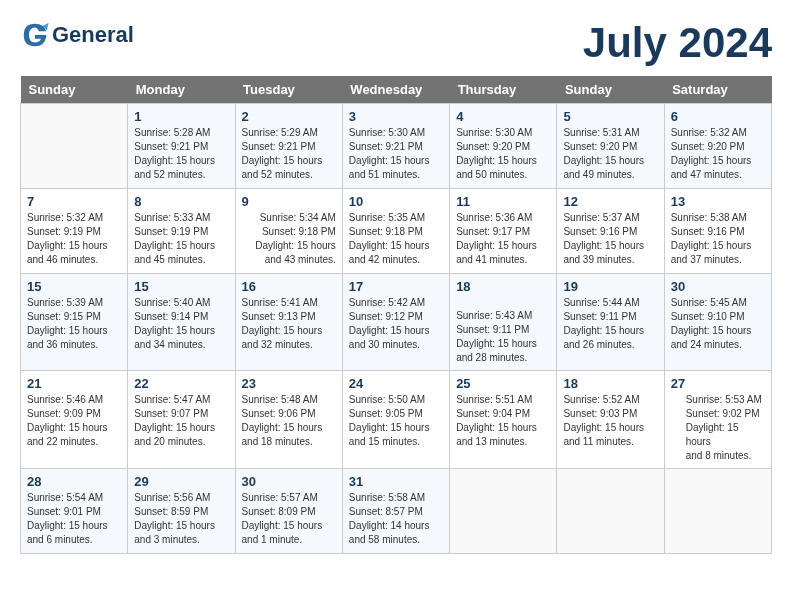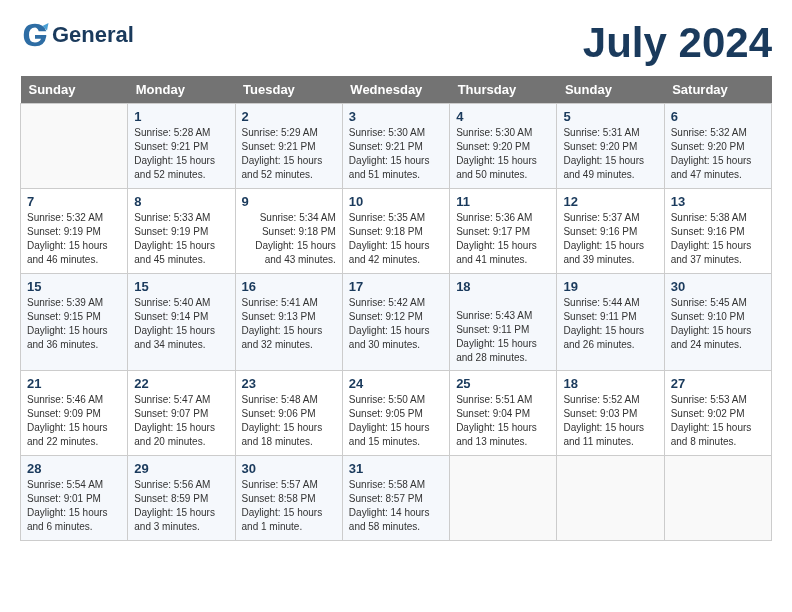--- a/index.html
+++ b/index.html
@@ -305,21 +305,21 @@
         </td>
         <td>
           <span class="day-num">18</span>
           <div class="day-info" style="white-space: pre-line;">Sunrise: 5:52 AM
 Sunset: 9:03 PM
 Daylight: 15 hours
 and 11 minutes.</div>
         </td>
         <td>
           <span class="day-num">27</span>
-          <div class="day-info" style="white-space: pre-line;">Sunrise: 5:53 AM
+          <div class="day-info" style="white-space: pre-line; margin-left: 15px;">Sunrise: 5:53 AM
 Sunset: 9:02 PM
 Daylight: 15 hours
 and 8 minutes.</div>
         </td>
       </tr>
       <tr>
         <td>
           <span class="day-num">28</span>
           <div class="day-info" style="white-space: pre-line;">Sunrise: 5:54 AM
 Sunset: 9:01 PM
@@ -329,21 +329,21 @@
         <td>
           <span class="day-num">29</span>
           <div class="day-info" style="white-space: pre-line;">Sunrise: 5:56 AM
 Sunset: 8:59 PM
 Daylight: 15 hours
 and 3 minutes.</div>
         </td>
         <td>
           <span class="day-num">30</span>
           <div class="day-info" style="white-space: pre-line;">Sunrise: 5:57 AM
-Sunset: 8:58 PM
+Sunset: 8:09 PM
 Daylight: 15 hours
 and 1 minute.</div>
         </td>
         <td>
           <span class="day-num">31</span>
           <div class="day-info" style="white-space: pre-line;">Sunrise: 5:58 AM
 Sunset: 8:57 PM
 Daylight: 14 hours
 and 58 minutes.</div>
         </td>

